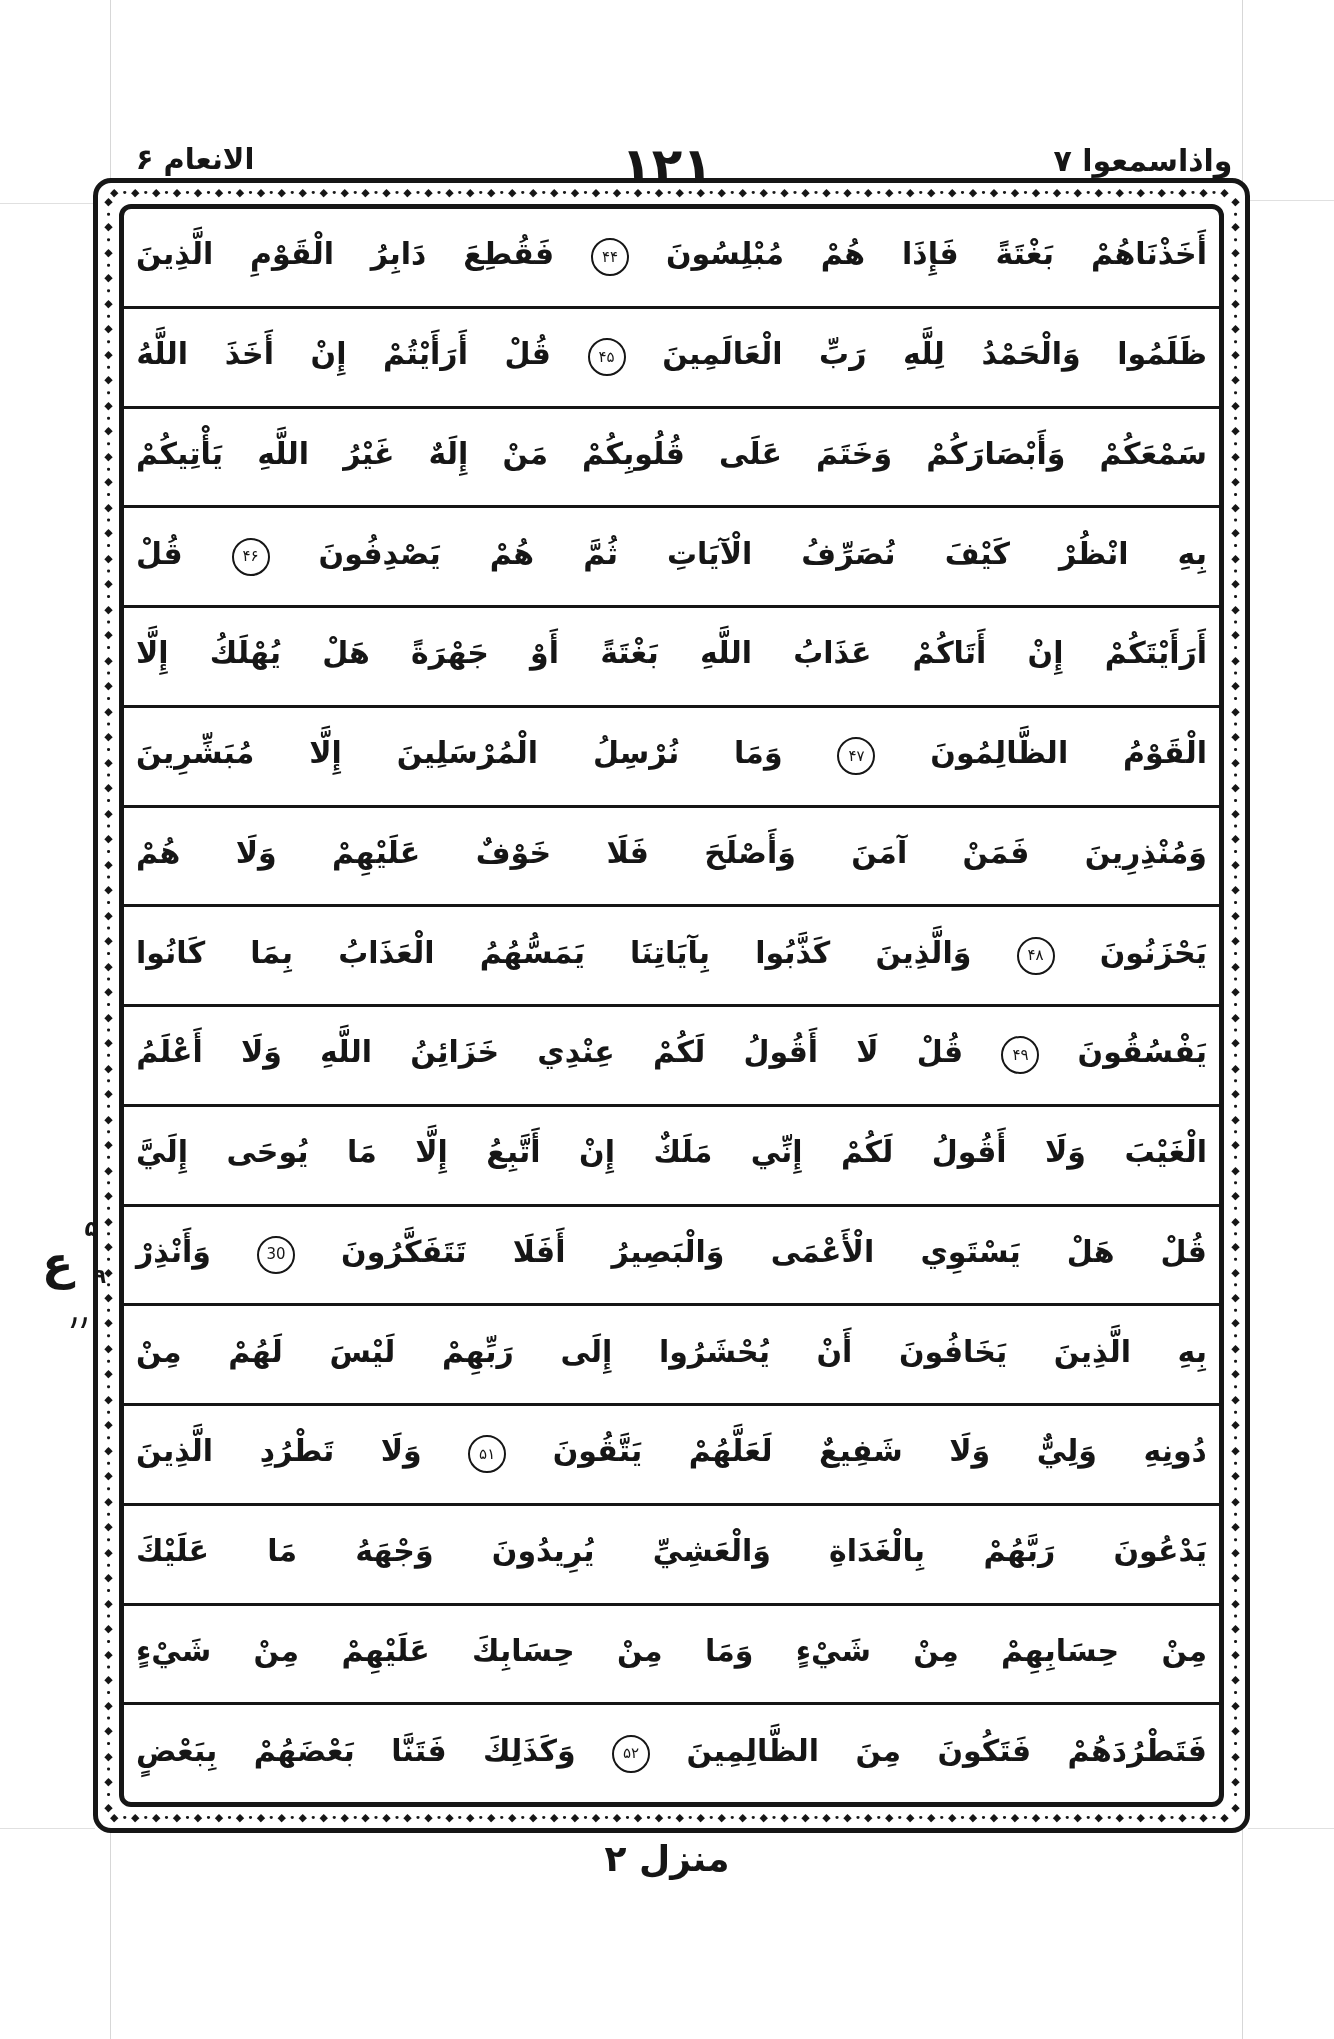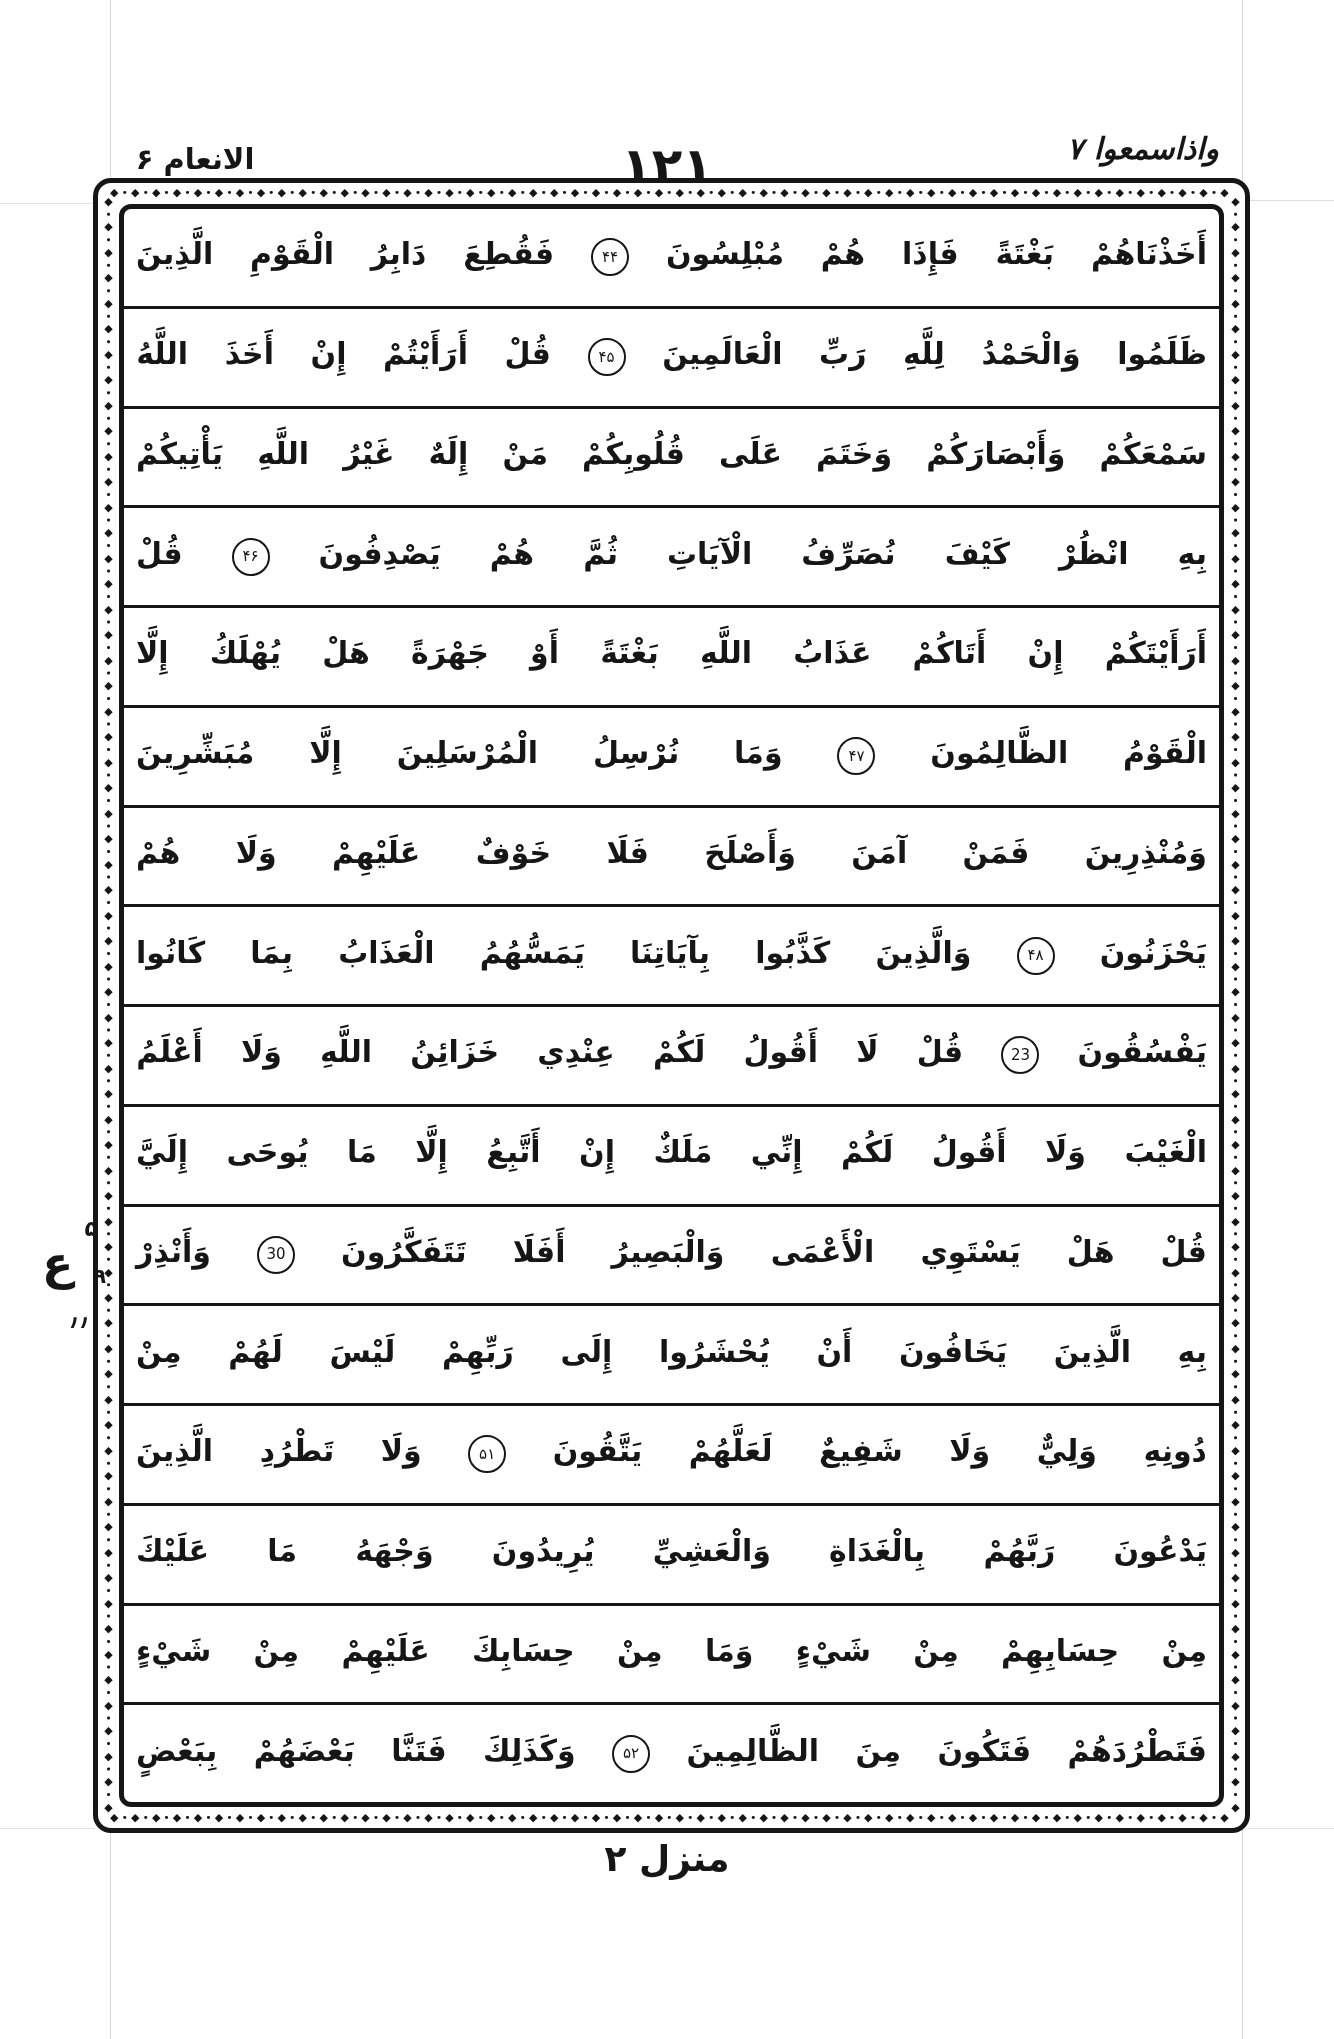--- a/index.html
+++ b/index.html
@@ -14,21 +14,21 @@
   .hstub{position:absolute;height:1px;background:#e0e0e0;z-index:0;}
   .hstub.tl{top:203px;left:0;width:110px;}
   .hstub.tr{top:200px;left:1242px;width:92px;}
   .hstub.bl{top:1828px;left:0;width:95px;}
   .hstub.br{top:1828px;left:1248px;width:86px;}
 
   
   .hdr{position:absolute;font-weight:bold;white-space:nowrap;direction:rtl;z-index:2;}
   .surah-hdr{left:115px;top:128px;width:160px;height:62px;line-height:62px;font-size:29px;text-align:center;}
   .page-num{left:592px;top:134px;width:150px;height:64px;line-height:64px;font-size:50px;text-align:center;}
-  .juz-hdr{left:1050px;top:120px;width:186px;height:58px;line-height:58px;font-size:30px;text-align:center;font-style:italic;}
+  .juz-hdr{left:1050px;top:132px;width:186px;height:58px;line-height:58px;font-size:30px;text-align:center;}
 
   
   .frame{
     position:absolute;left:93px;top:178px;width:1147px;height:1645px;
     border:5px solid #161616;border-radius:18px;background:#ffffff;z-index:1;
   }
   .deco{position:absolute;color:#161616;overflow:hidden;letter-spacing:3px;
         font-size:11px;white-space:nowrap;text-align:center;}
   .deco-top{top:3px;left:12px;right:12px;height:14px;line-height:14px;}
   .deco-bottom{bottom:3px;left:12px;right:12px;height:14px;line-height:14px;}
@@ -188,21 +188,21 @@
           <span class="word">بِآيَاتِنَا</span>
           <span class="word">يَمَسُّهُمُ</span>
           <span class="word">الْعَذَابُ</span>
           <span class="word">بِمَا</span>
           <span class="word">كَانُوا</span>
         </div>
       </div>
       <div class="row">
         <div class="line">
           <span class="word">يَفْسُقُونَ</span>
-          <span class="ayah-circle">23</span>
+          <span class="ayah-circle">۴۹</span>
           <span class="word">قُلْ</span>
           <span class="word">لَا</span>
           <span class="word">أَقُولُ</span>
           <span class="word">لَكُمْ</span>
           <span class="word">عِنْدِي</span>
           <span class="word">خَزَائِنُ</span>
           <span class="word">اللَّهِ</span>
           <span class="word">وَلَا</span>
           <span class="word">أَعْلَمُ</span>
         </div>

